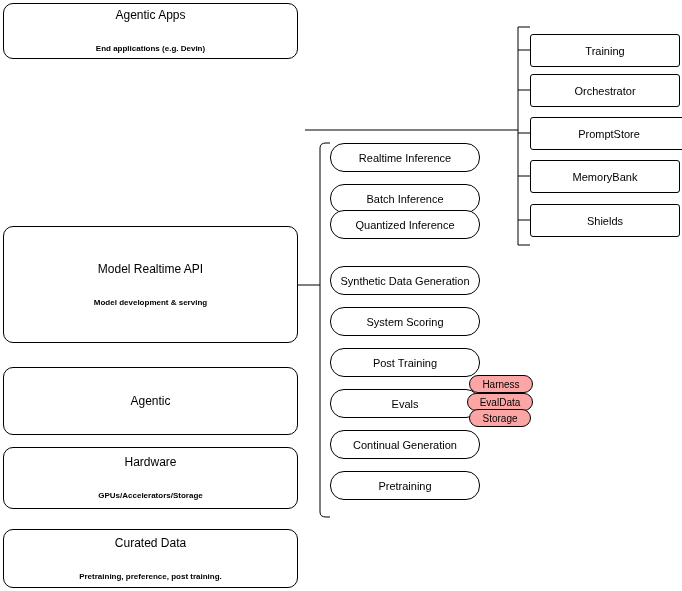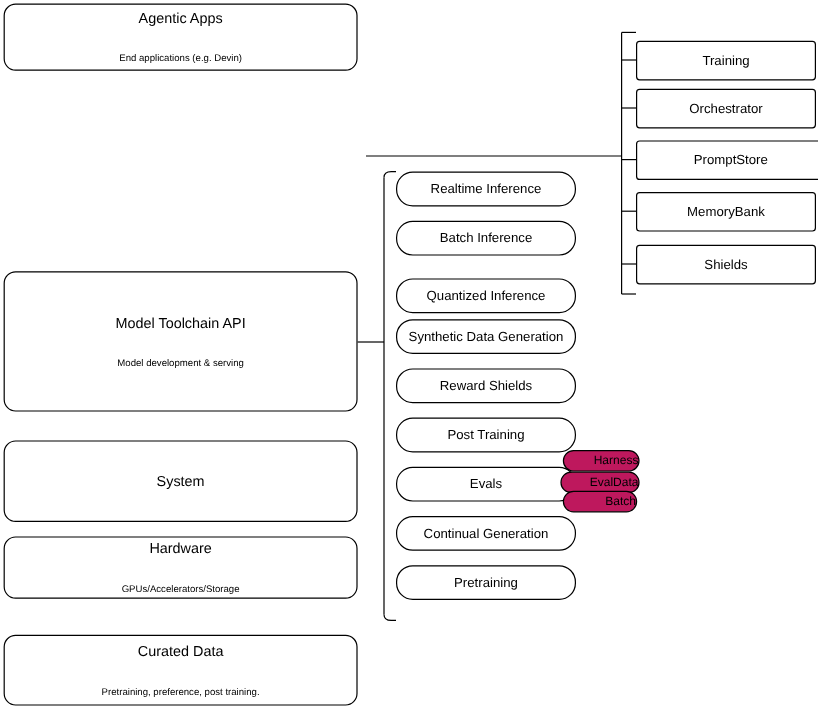--- a/index.html
+++ b/index.html
@@ -33,38 +33,39 @@
     border-radius: 10px;
   }
   .left-node .title {
     font-size: 12px;
     line-height: 15px;
   }
   .left-node .sub {
     font-size: 8px;
     line-height: 11px;
     margin-top: 20px;
+    font-weight: bold;
   }
   .mid-node {
     border-radius: 14px;
     font-size: 11px;
   }
   .right-node {
     border-radius: 3px;
     font-size: 11px;
   }
   .pill {
     position: absolute;
     box-sizing: border-box;
     border: 1px solid #000000;
     border-radius: 11px;
-    background: #be185d;
+    background: #fca5a5;
     display: flex;
     align-items: center;
-    justify-content: flex-end;
+    justify-content: center;
     font-size: 10px;
   }
   svg.connectors {
     position: absolute;
     left: 0;
     top: 0;
     width: 682px;
     height: 591px;
     pointer-events: none;
   }
@@ -93,52 +94,52 @@
     <path d="M315 285 L320 285" stroke="#000" fill="none" stroke-width="1"></path>
   </svg>
 
   <div class="node left-node" style="left:3px; top:3px; width:295px; height:56px;">
     <div class="title">Agentic Apps</div>
     <div class="sub">End applications (e.g. Devin)</div>
   </div>
 
 
   <div class="node left-node" style="left:3px; top:226px; width:295px; height:117px;">
-    <div class="title">Model Toolchain API</div>
+    <div class="title">Model Realtime API</div>
     <div class="sub">Model development &amp; serving</div>
   </div>
 
   <div class="node left-node" style="left:3px; top:367px; width:295px; height:68px;">
-    <div class="title">System</div>
+    <div class="title">Agentic</div>
   </div>
 
-  <div class="node left-node" style="left:3px; top:447px; width:295px; height:52px;text-align:right;">
+  <div class="node left-node" style="left:3px; top:447px; width:295px; height:62px;text-align:right;">
     <div class="title">Hardware</div>
     <div class="sub">GPUs/Accelerators/Storage</div>
   </div>
 
   <div class="node left-node" style="left:3px; top:529px; width:295px; height:59px;">
     <div class="title">Curated Data</div>
     <div class="sub">Pretraining, preference, post training.</div>
   </div>
 
   <div class="node mid-node" style="left:330px; top:143px; width:150px; height:29px;">
     <span>Realtime Inference</span>
   </div>
   <div class="node mid-node" style="left:330px; top:184px; width:150px; height:29px;">
     <span>Batch Inference</span>
   </div>
-  <div class="node mid-node" style="left:330px; top:232px; width:150px; height:29px;">
+  <div class="node mid-node" style="left:330px; top:210px; width:150px; height:29px;">
     <span>Quantized Inference</span>
   </div>
   <div class="node mid-node" style="left:330px; top:266px; width:150px; height:29px;">
     <span>Synthetic Data Generation</span>
   </div>
   <div class="node mid-node" style="left:330px; top:307px; width:150px; height:29px;">
-    <span>Reward Shields</span>
+    <span>System Scoring</span>
   </div>
   <div class="node mid-node" style="left:330px; top:348px; width:150px; height:29px;">
     <span>Post Training</span>
   </div>
   <div class="node mid-node" style="left:330px; top:389px; width:150px; height:29px;">
     <span>Evals</span>
   </div>
   <div class="node mid-node" style="left:330px; top:430px; width:150px; height:29px;">
     <span>Continual Generation</span>
   </div>
@@ -146,21 +147,21 @@
     <span>Pretraining</span>
   </div>
 
   <div class="pill" style="left:469px; top:375px; width:64px; height:18px;">
     <span>Harness</span>
   </div>
   <div class="pill" style="left:467px; top:393px; width:66px; height:18px;">
     <span>EvalData</span>
   </div>
   <div class="pill" style="left:469px; top:409px; width:62px; height:18px;">
-    <span>Batch</span>
+    <span>Storage</span>
   </div>
 
   <div class="node right-node" style="left:530px; top:34px; width:150px; height:33px;">
     <span>Training</span>
   </div>
   <div class="node right-node" style="left:530px; top:74px; width:150px; height:33px;">
     <span>Orchestrator</span>
   </div>
   <div class="node right-node" style="left:530px; top:117px; width:158px; height:33px;">
     <span>PromptStore</span>

